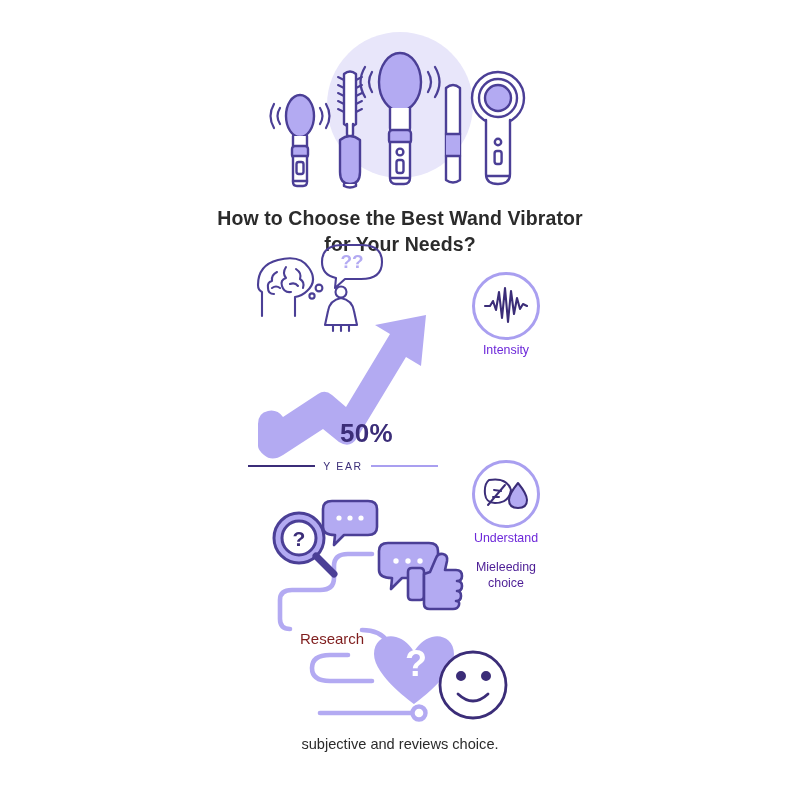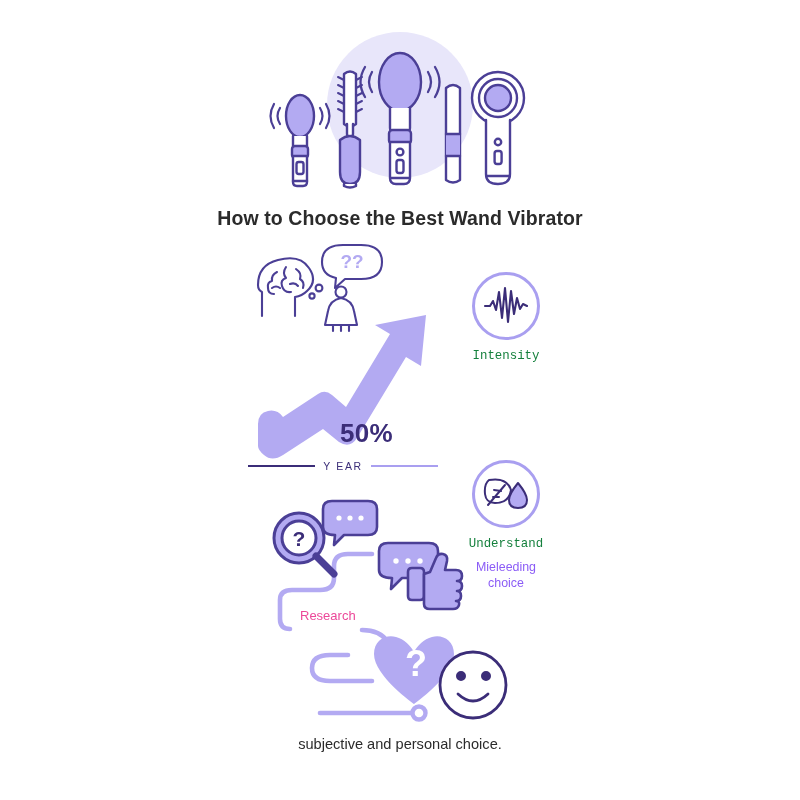--- a/index.html
+++ b/index.html
@@ -102,46 +102,45 @@
     margin: 0 auto;
     border: 3px solid #a99ff0;
     border-radius: 50%;
     box-sizing: border-box;
     display: flex;
     align-items: center;
     justify-content: center;
     background: #ffffff;
   }
   .feature .cap {
-    margin-top: 9px;
+    margin-top: 3px;
     font-size: 12.4px;
-    color: #15803d;
-    font-family: Liberation Mono, monospace;
+    color: #6d28d9;
   }
   #feat-0 { left: 454px; top: 272px; }
   #feat-1 { left: 454px; top: 366px; }
   #feat-2 { left: 454px; top: 460px; }
 
   .reviews-label {
     position: absolute;
     left: 450px;
     top: 559px;
     width: 112px;
     text-align: center;
     font-size: 12.4px;
     line-height: 1.32;
-    color: #8b5cf6;
+    color: #4c1d95;
   }
 
   .research-label {
     position: absolute;
     left: 300px;
-    top: 608px;
-    font-size: 13px;
-    color: #ec4899;
+    top: 630px;
+    font-size: 15px;
+    color: #7f1d1d;
   }
 
   .footer {
     position: absolute;
     left: 120px;
     top: 736px;
     width: 560px;
     text-align: center;
     font-size: 14.6px;
     color: #2b2b2b;
@@ -211,20 +210,21 @@
           <circle cx="498" cy="122" r="3.2" fill="#ffffff"></circle>
           <rect x="494.6" y="131" width="7" height="13" rx="2.4" fill="#ffffff"></rect>
           <path d="M487 156 L509 156"></path>
         </g>
       </g>
     </svg>
   </div>
 
   <div class="title">
     <div>How to Choose the Best Wand Vibrator</div>
+    <div>for Your Needs?</div>
   </div>
 
   <svg class="stage" width="800" height="800" viewBox="0 0 800 800" style="position:absolute;left:0;top:0;pointer-events:none;">
 
     <g fill="none" stroke="#4b3f96" stroke-width="2.1" stroke-linecap="round" stroke-linejoin="round">
 
       <g>
         <path d="M262 316 L262 292 q-4 -2 -4 -7 q0 -20 20 -25 q22 -6 31 8 q9 13 -2 23 q-5 5 -12 6 L295 316"></path>
         <path d="M277 272 q-6 3 -5 9 q-5 1 -4 7 q0 6 6 6"></path>
         <path d="M286 267 q-4 6 0 11 q-6 2 -4 8 q2 7 9 6"></path>
@@ -365,15 +365,15 @@
     <g fill="none" stroke="#3b2d78" stroke-width="2.8" stroke-linecap="round">
       <circle cx="473" cy="685" r="33" fill="#ffffff"></circle>
       <circle cx="461" cy="676" r="3.6" fill="#3b2d78"></circle>
       <circle cx="486" cy="676" r="3.6" fill="#3b2d78"></circle>
       <path d="M458 694 q15 14 30 0"></path>
     </g>
   </svg>
 
   <div class="research-label">Research</div>
 
-  <div class="footer">subjective and personal choice.</div>
+  <div class="footer">subjective and reviews choice.</div>
 
 </div>
 
 </body></html>

